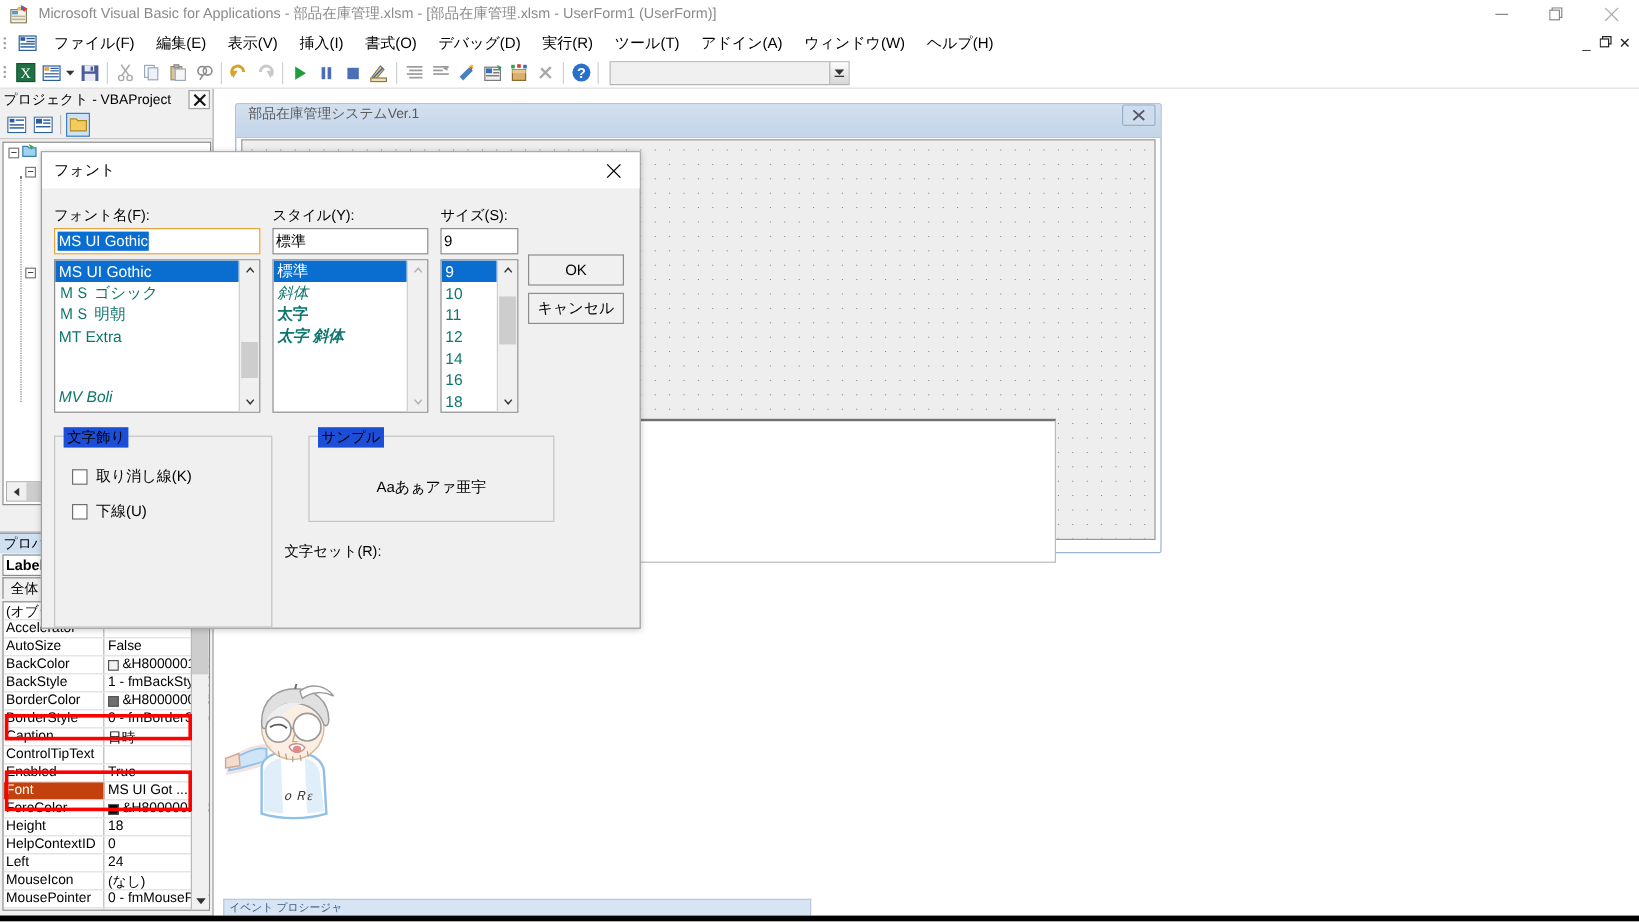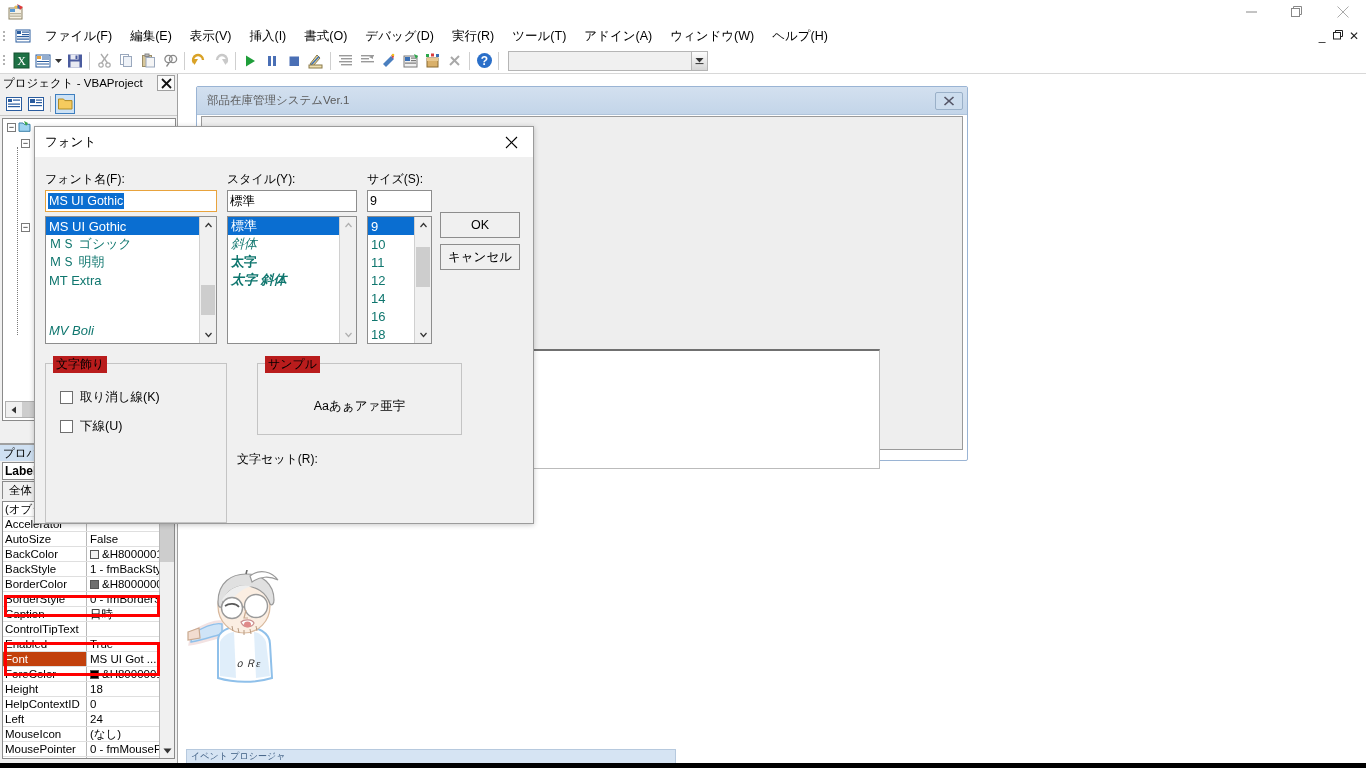--- a/index.html
+++ b/index.html
@@ -165,21 +165,21 @@
 
   
   .uf-window {
     position: absolute; left: 196px; top: 86px; width: 772px; height: 375px;
     background: #ffffff;
     border: 1px solid #9ab4d4;
     border-radius: 2px;
   }
   .uf-titlebar {
     height: 28px; background: linear-gradient(#d3e0ef,#c3d5e9);
-    display: flex; align-items: center; padding: 0 4px;
+    display: flex; padding: 0 4px;
     border-bottom: 1px solid #b0c4da;
   }
   .uf-title { font-size: 11.5px; color: #5a5a5a; padding-left: 6px; }
   .uf-close {
     margin-left: auto; width: 28px; height: 18px; border: 1px solid #9ab0c8;
     background: #cdddee; display:flex; align-items:center;justify-content:center;
     font-size: 11px; color:#445; border-radius:2px;
   }
   .uf-canvas {
     position: absolute; left: 4px; right: 4px; top: 29px; bottom: 10px;
@@ -240,21 +240,21 @@
   .fd-btn {
     position: absolute; width: 80px; height: 26px;
     background: #f0f0f0; border: 1px solid #8d8d8d;
     display:flex; align-items:center; justify-content:center; font-size: 12.5px; color:#000;
   }
 
   .fd-group {
     position: absolute; border: 1px solid #c4c4c4;
   }
   .fd-group-title {
-    position: absolute; top: -8px; left: 7px; background: #b91c1c;
+    position: absolute; top: -8px; left: 7px; background: #1d4ed8;
     padding: 0 3px; font-size: 12px; color:#000;
   }
   .fd-check { position:absolute; display:flex; align-items:center; font-size: 12.5px; }
   .fd-check .box {
     width: 13px; height: 13px; border: 1px solid #6f6f6f; background: #fff;
     margin-right: 7px; flex:none;
   }
   .fd-sample-text {
     position:absolute; width:100%; text-align:center; top: 34px; font-size: 12.5px;
   }
@@ -289,20 +289,21 @@
       <svg width="20" height="18" viewBox="0 0 20 18">
         <rect x="3" y="5" width="13" height="11" fill="#f7f2e4" stroke="#8d8366"></rect>
         <rect x="4" y="6" width="5" height="3" fill="#5a9bd5"></rect>
         <rect x="4" y="10" width="11" height="1.3" fill="#b9b29c"></rect>
         <rect x="4" y="12.5" width="11" height="1.3" fill="#b9b29c"></rect>
         <path d="M11 1 L17 4 L14 7 Z" fill="#e03a3a"></path>
         <path d="M8 4 L13 2 L14 6 Z" fill="#3f6fb5"></path>
         <circle cx="10" cy="4" r="1.6" fill="#f2c14e"></circle>
       </svg>
     </div>
+    <div class="tb-title">Microsoft Visual Basic for Applications - 部品在庫管理.xlsm - [部品在庫管理.xlsm - UserForm1 (UserForm)]</div>
     <div class="tb-buttons">
       <div class="tb-btn">
         <svg width="11" height="11">
             <line x1="0" y1="6" x2="11" y2="6" stroke="#888" stroke-width="1"></line>
           </svg>
       </div>
       <div class="tb-btn">
         <svg width="12" height="12">
             <rect x="0.5" y="2.5" width="8" height="8" fill="none" stroke="#888"></rect>
             <polyline points="2.5,2.5 2.5,0.5 10.5,0.5 10.5,8.5 8.5,8.5" fill="none" stroke="#888"></polyline>

